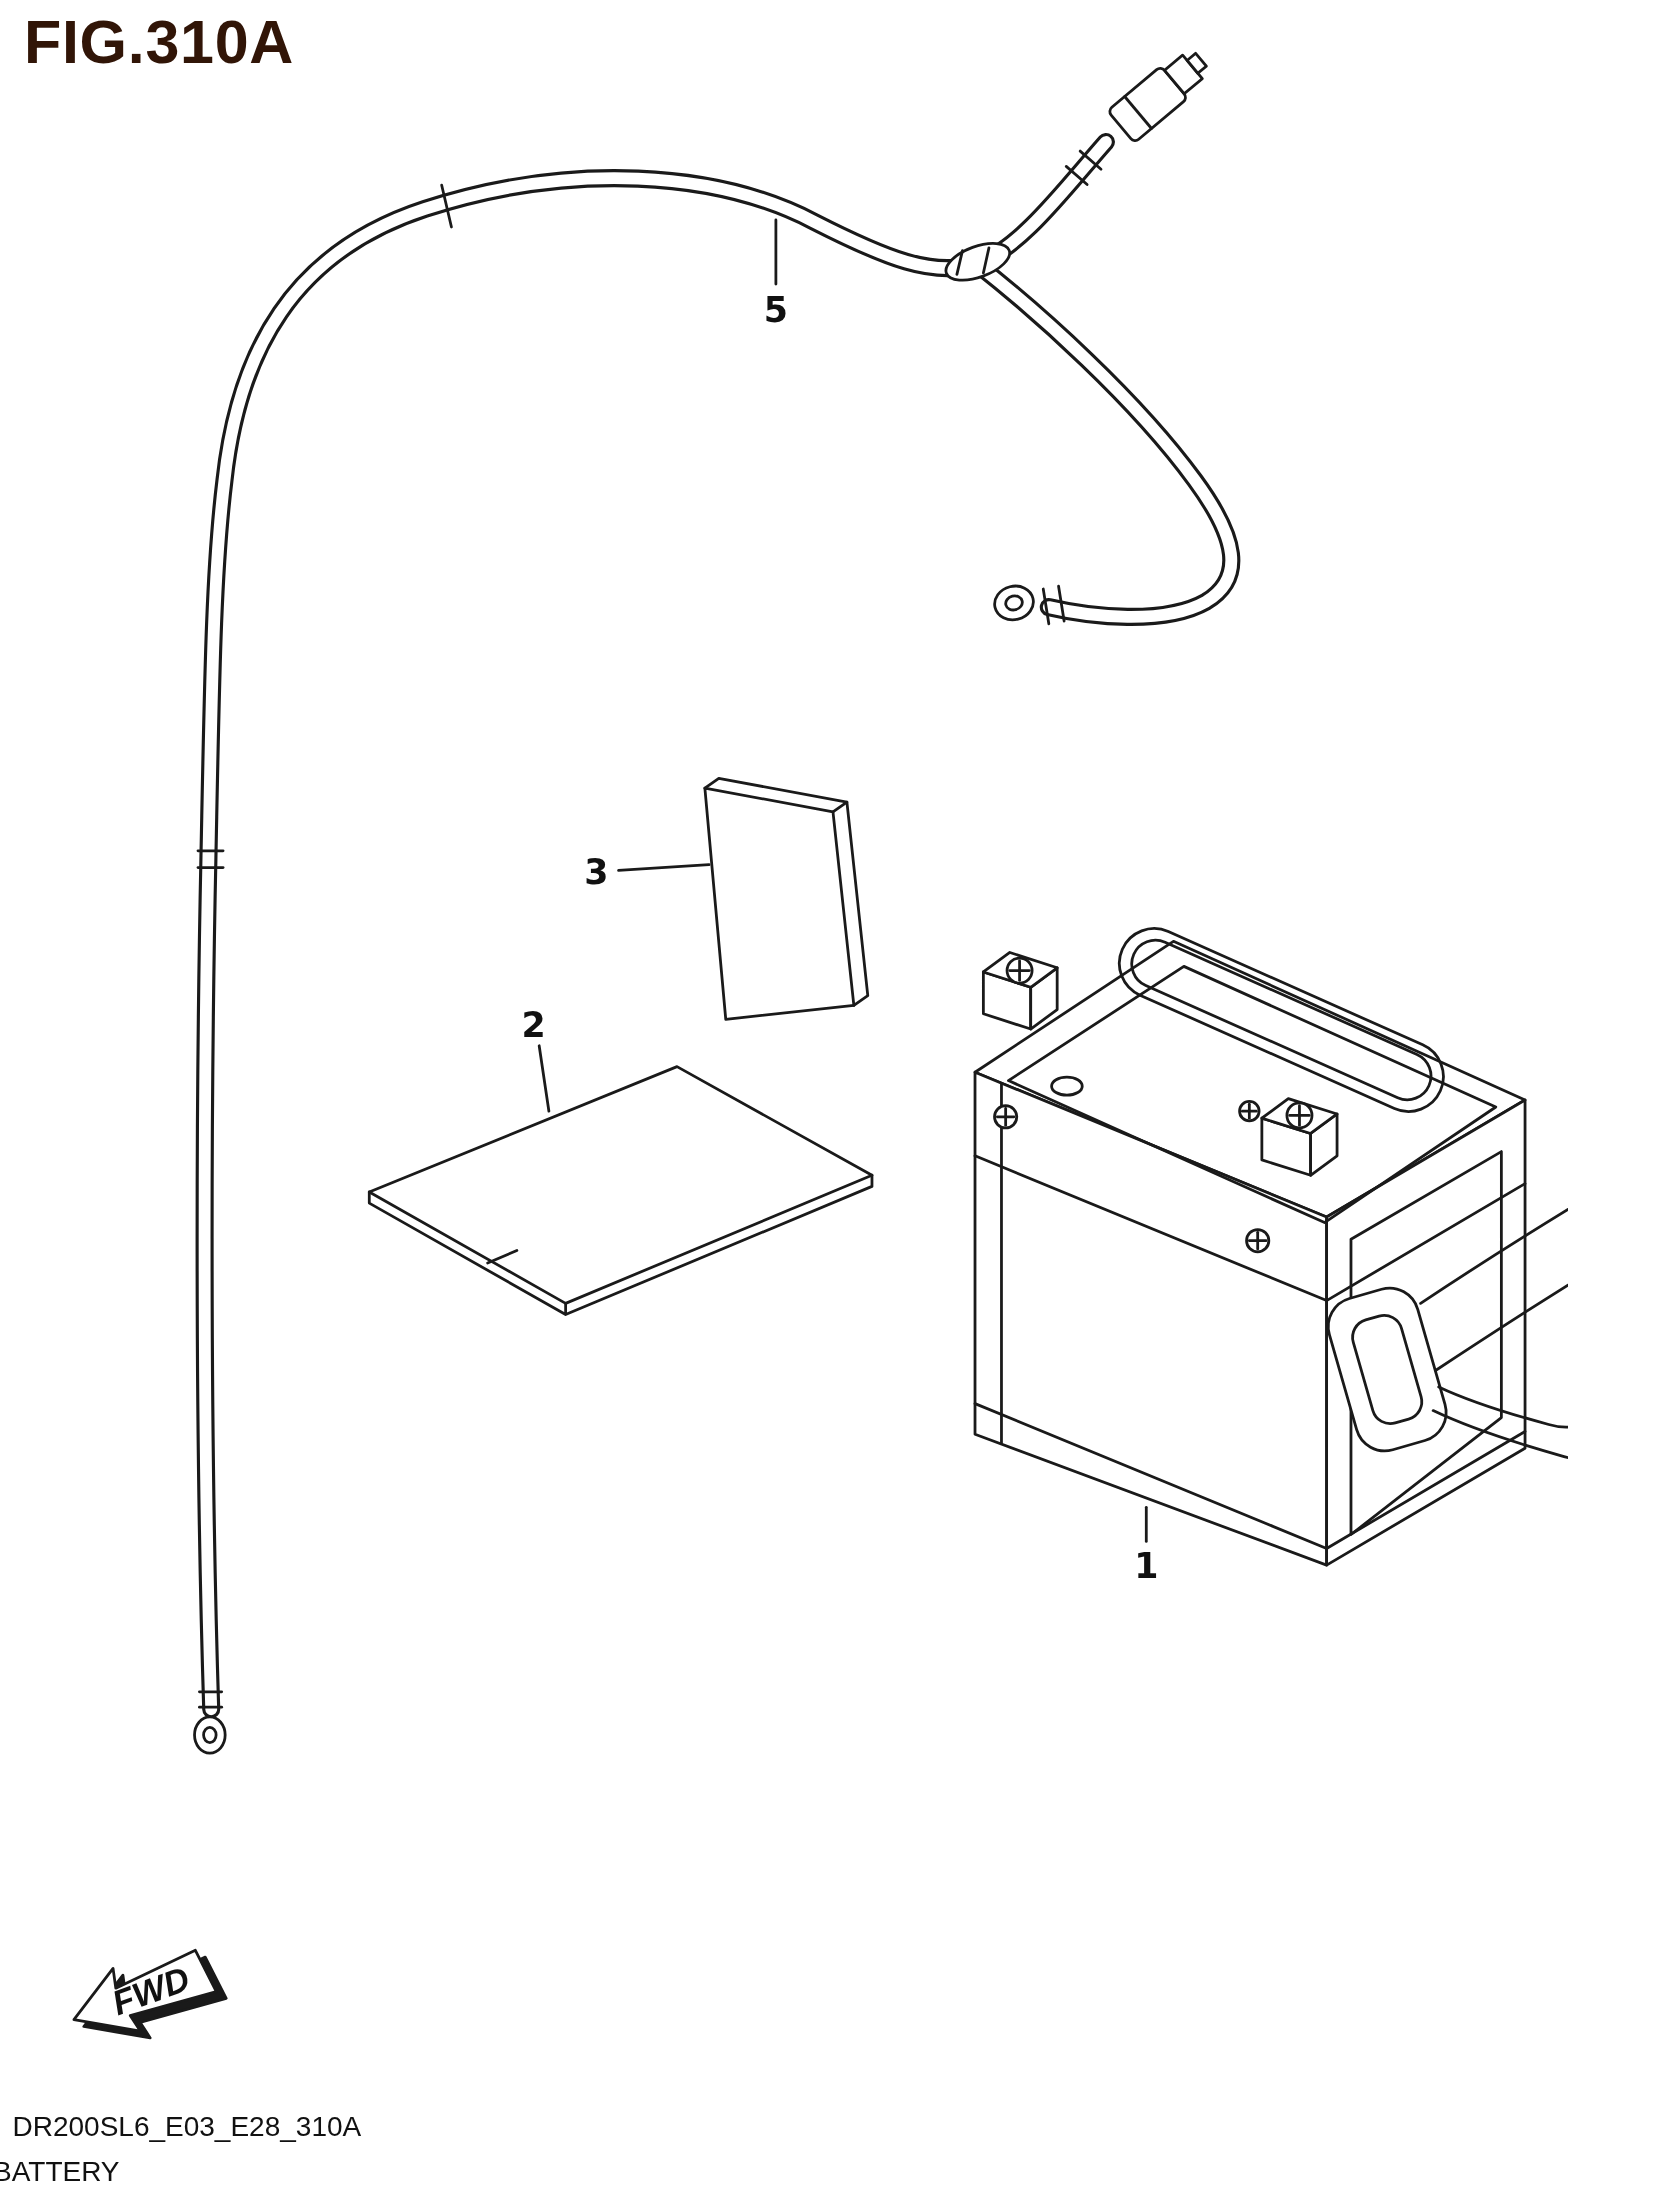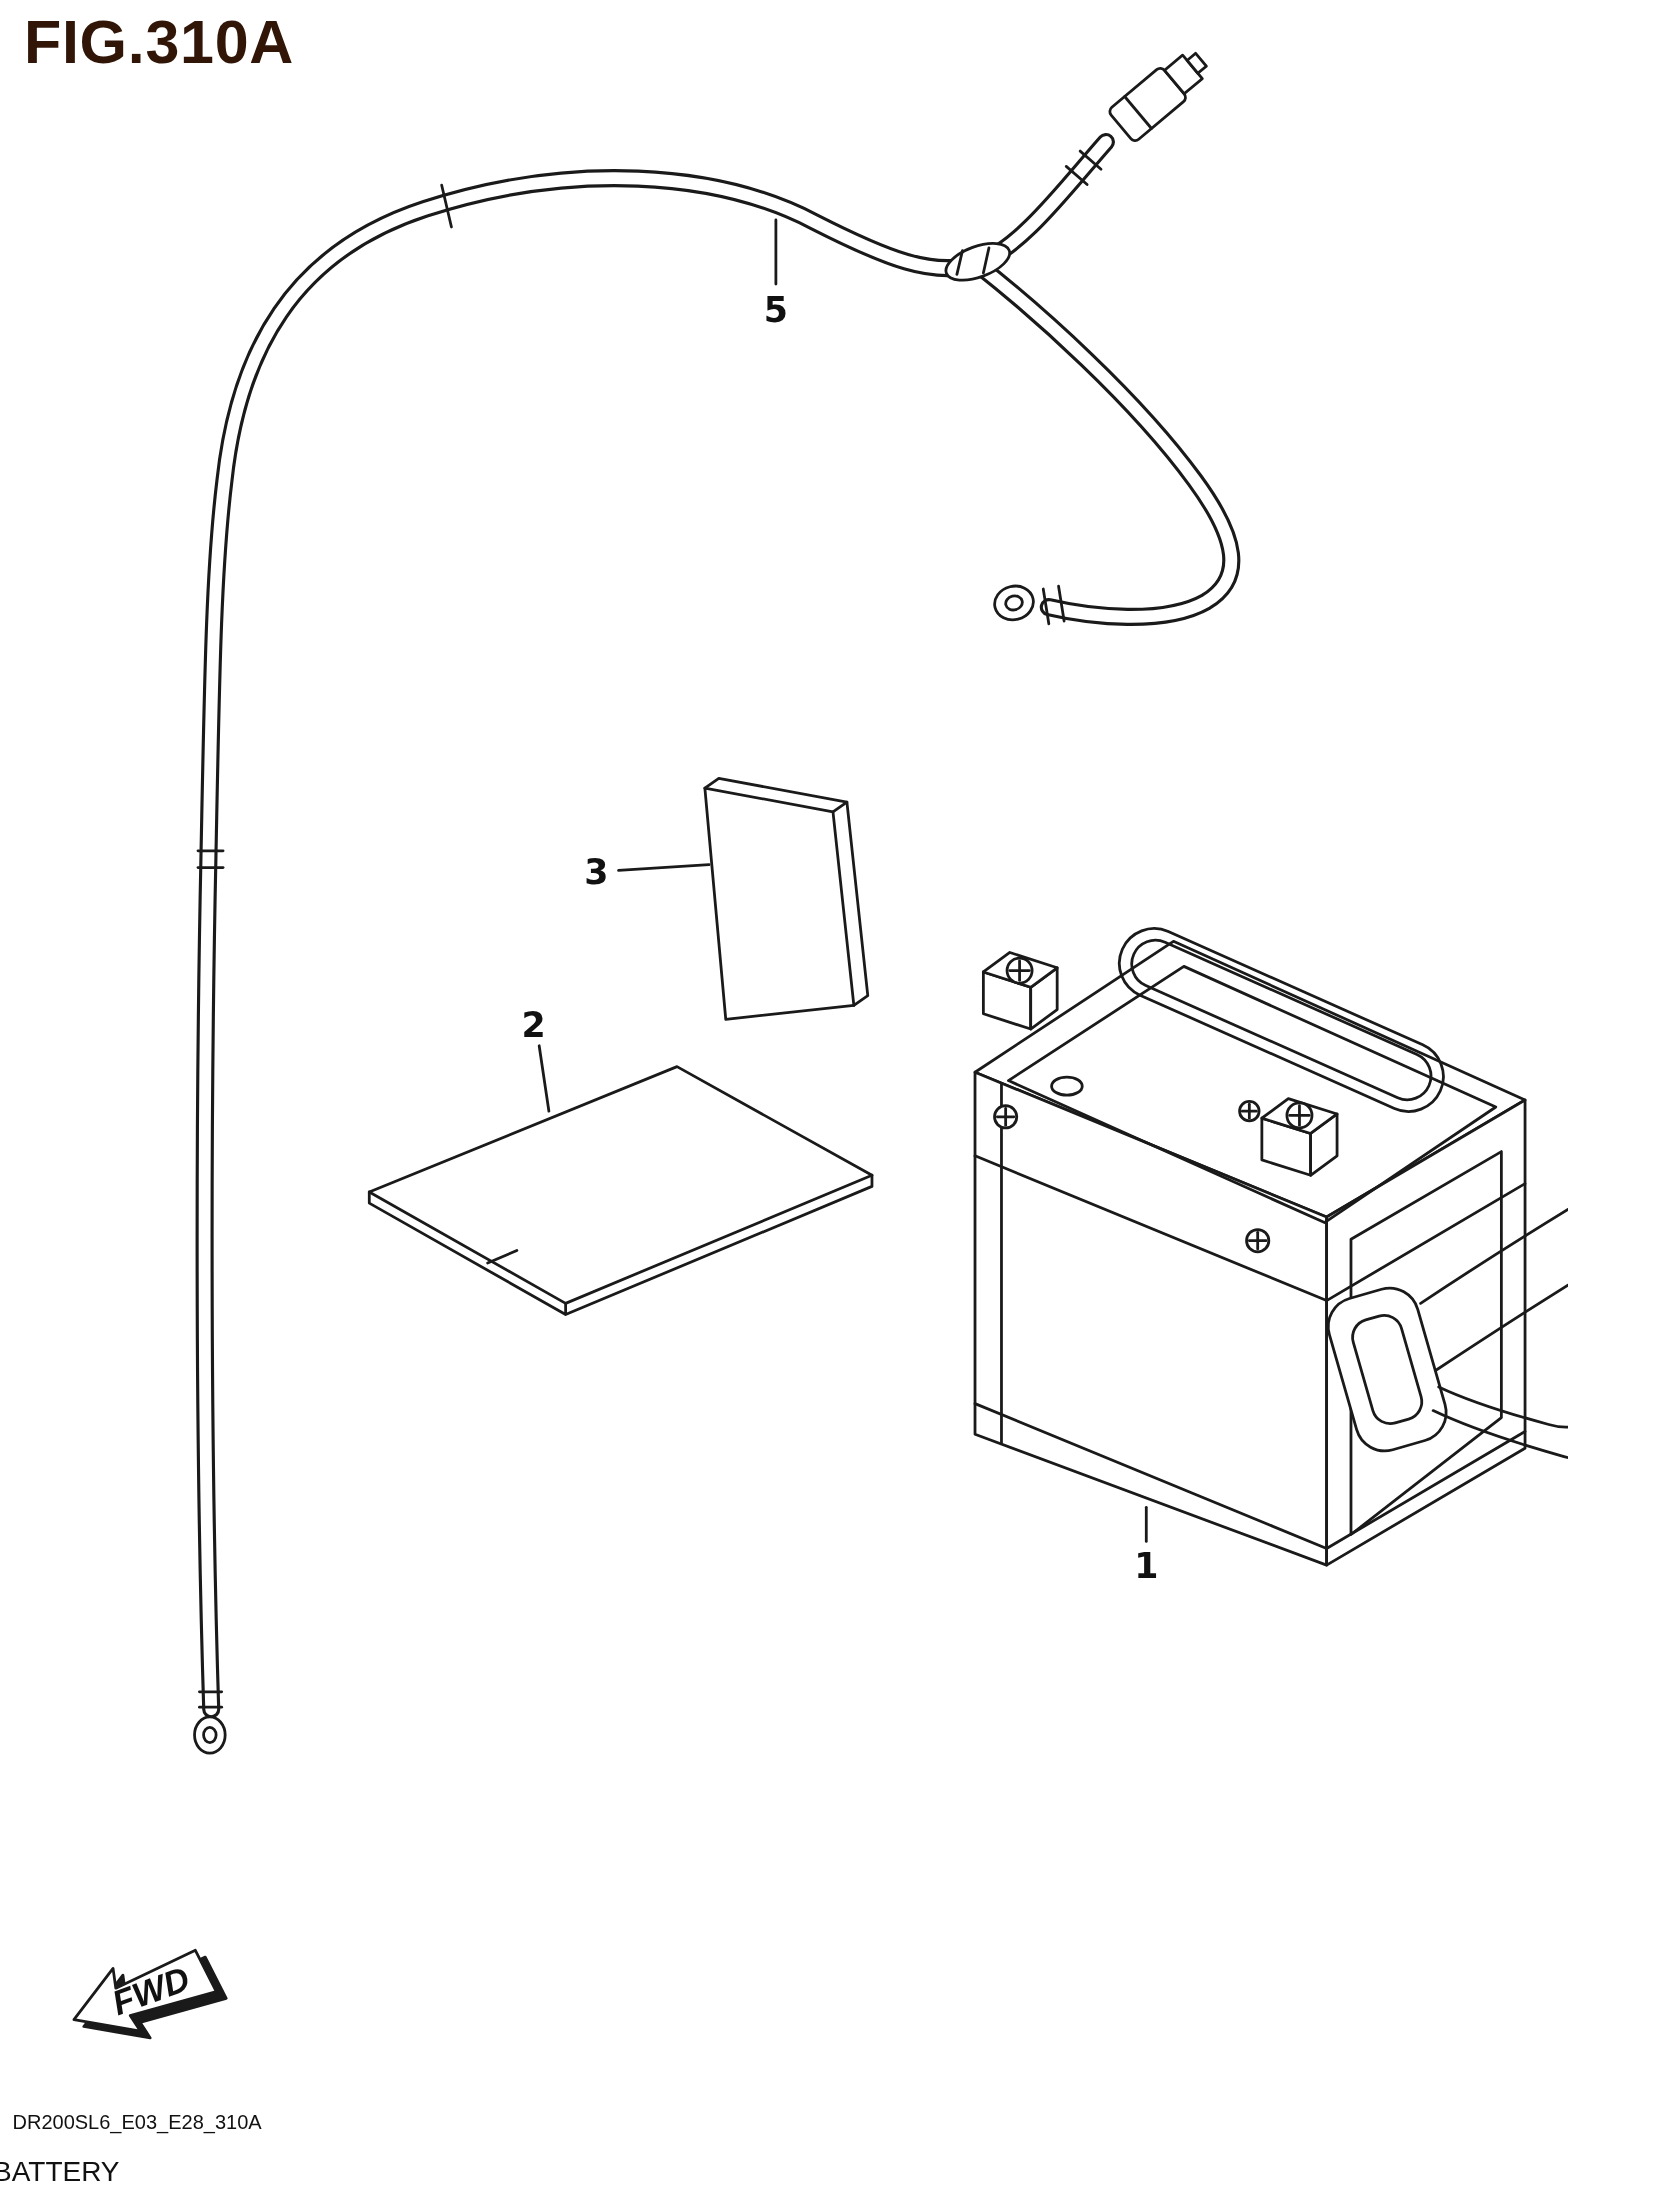--- a/index.html
+++ b/index.html
@@ -1,20 +1,20 @@
 <!DOCTYPE html>
 <html style="font-size:11px"><head>
 <meta charset="utf-8">
 <style>
   html,body{margin:0;padding:0;background:#ffffff;}
   #page{position:relative;width:1568px;height:2205px;background:#ffffff;overflow:hidden;
         font-family:"Liberation Sans", sans-serif;}
   #fig-title{position:absolute;left:24px;top:7px;font-size:61px;font-weight:bold;
              letter-spacing:0.7px;color:#311507;font-family:"Liberation Sans", sans-serif;}
-  #footer-code{position:absolute;left:12.5px;top:2111px;font-size:20px;color:#111;
+  #footer-code{position:absolute;left:12.5px;top:2111px;font-size:28px;color:#111;
                font-family:"Liberation Sans", sans-serif;}
   #footer-name{position:absolute;left:-7px;top:2156px;font-size:28px;color:#111;
                font-family:"Liberation Sans", sans-serif;}
   svg{position:absolute;left:0;top:0;}
   .ln{fill:none;stroke:#1a1a1a;stroke-width:4;stroke-linecap:round;stroke-linejoin:round;}
   .fw{fill:#ffffff;stroke:#1a1a1a;stroke-width:4;stroke-linejoin:round;}
   .cable-out{stroke:#1a1a1a;stroke-width:26;fill:none;stroke-linecap:round;}
   .cable-in{stroke:#ffffff;stroke-width:17;fill:none;stroke-linecap:round;}
   .callout{font-family:"DejaVu Sans", sans-serif;font-size:50px;font-weight:bold;fill:#111;}
   .fwdtxt{font-family:"Liberation Sans", sans-serif;font-size:50px;font-weight:bold;

